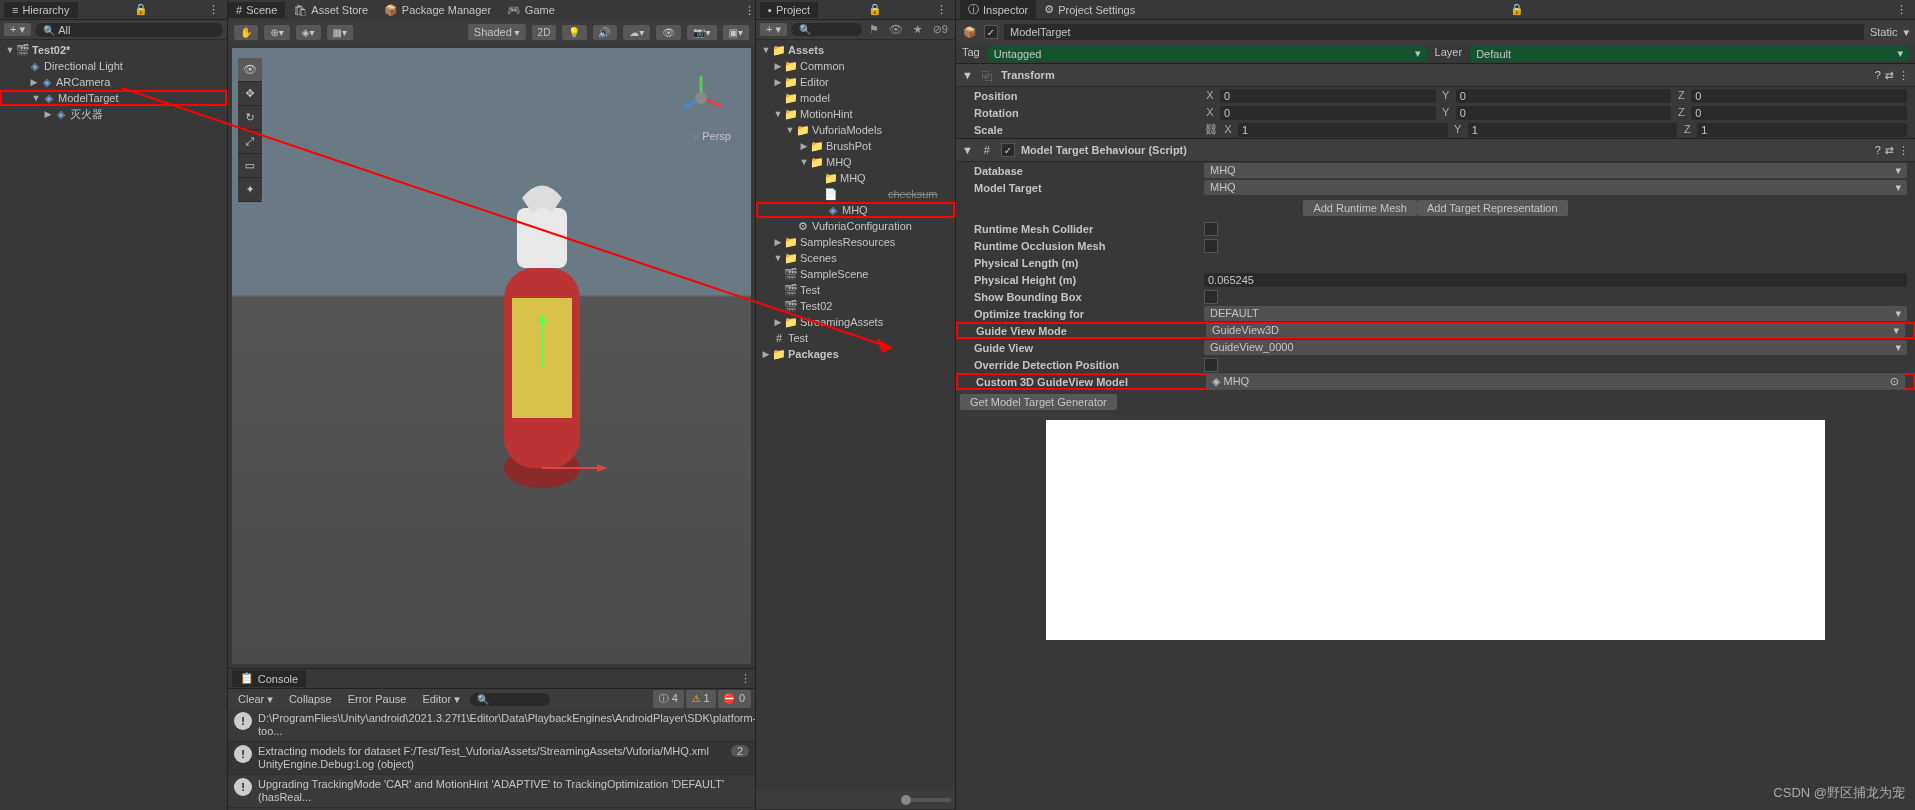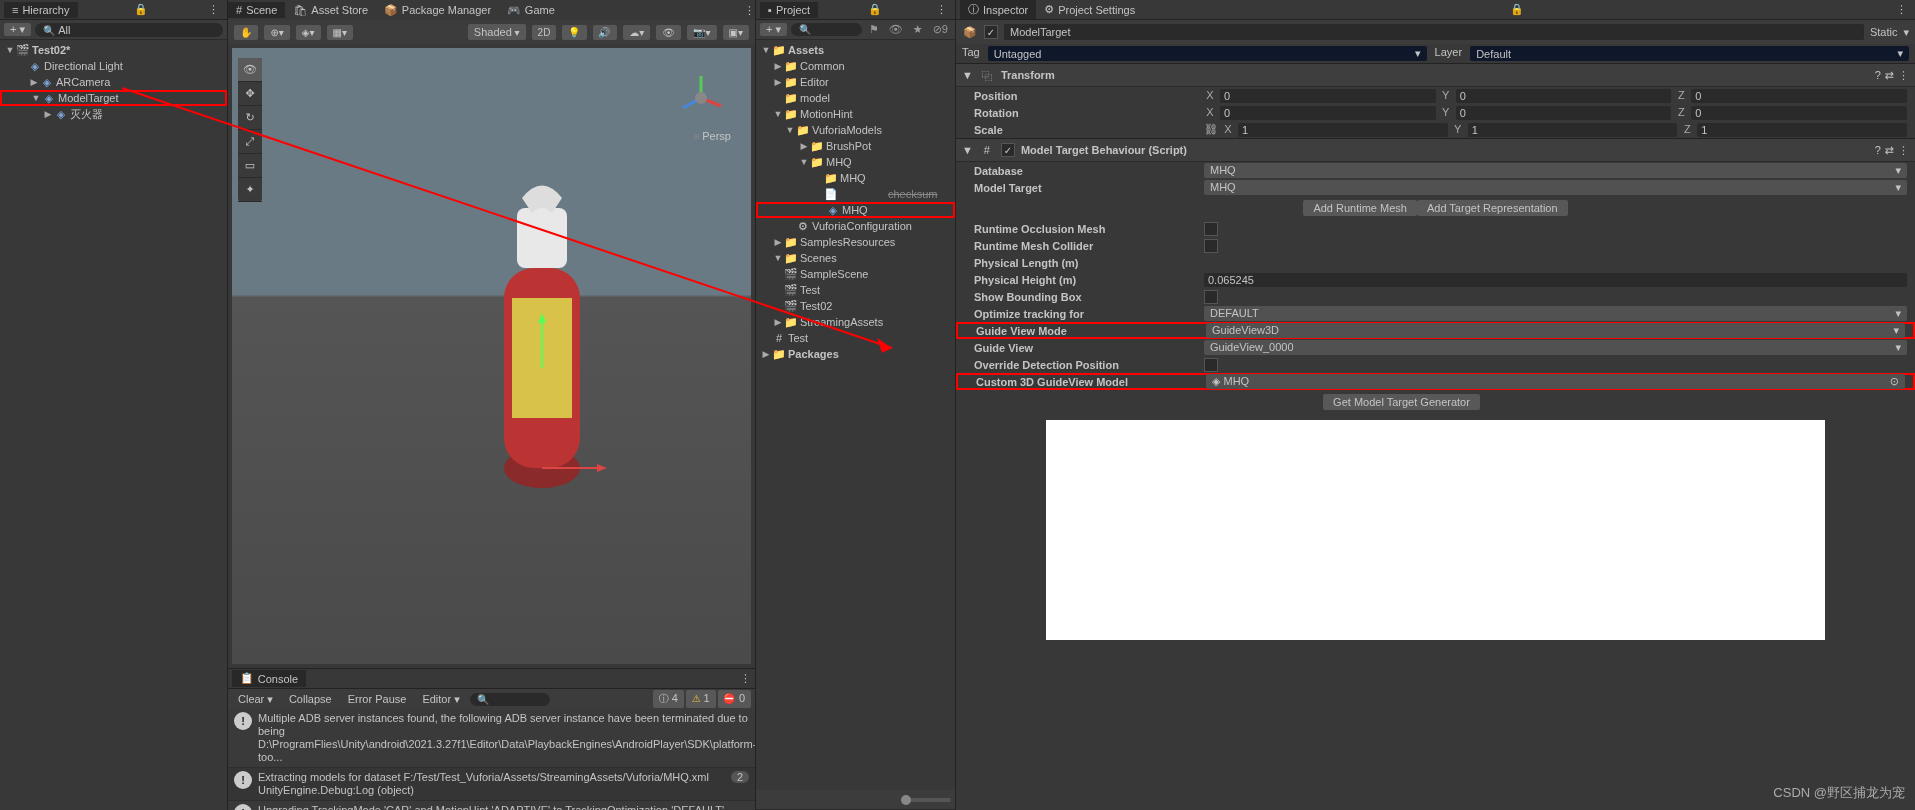--- a/index.html
+++ b/index.html
@@ -51,21 +51,21 @@
 .console-icon { width:18px; height:18px; border-radius:9px; background:#ccc; color:#222; display:flex; align-items:center; justify-content:center; margin-right:6px; flex-shrink:0; font-weight:bold;}
 .console-text { font-size:10px; line-height:13px; color:#bbb;}
 .console-count { background:#555; border-radius:8px; padding:0 6px; margin-left:auto;}
 
 .inspector-body { flex:1; overflow:auto; padding:0;}
 .insp-header { background:#3c3c3c; padding:4px 6px; display:flex; align-items:center; gap:6px;}
 .checkbox { width:14px; height:14px; background:#2a2a2a; border:1px solid #555; display:inline-flex; align-items:center; justify-content:center;}
 .checkbox.checked::after { content:"✓"; font-size:10px; color:#ccc;}
 .name-field { background:#2a2a2a; padding:2px 6px; flex:1; border-radius:2px;}
 .tag-row { display:flex; padding:2px 6px; gap:8px; align-items:flex-start;}
-.dropdown-val { background:#0f172a; padding:1px 6px; border-radius:2px; flex:1; display:flex; justify-content:space-between; align-items:center;}
+.dropdown-val { background:#14532d; padding:1px 6px; border-radius:2px; flex:1; display:flex; justify-content:space-between; align-items:center;}
 
 .component-header { background:#3e3e3e; padding:3px 6px; display:flex; align-items:center; gap:6px; border-top:1px solid #222; border-bottom:1px solid #2a2a2a;}
 .comp-icon { width:16px; height:16px; display:inline-flex; align-items:center; justify-content:center;}
 .comp-title { font-weight:bold; flex:1;}
 .comp-tools { display:flex; gap:4px; color:#999;}
 
 .prop-row { display:flex; align-items:center; padding:1px 8px; height:17px;}
 .prop-label { width: 240px; padding-left:10px;font-weight:bold;}
 .xyz-group { display:flex; gap:4px; flex:1;}
 .xyz-label { color:#aaa; width:12px; text-align:center;}
@@ -203,21 +203,20 @@
         <span style="margin-left:auto;display:flex;gap:2px;">
           <span class="scene-tool-btn">ⓘ <span>4</span></span>
           <span class="scene-tool-btn" style="color:#e8b83a;">⚠ <span>1</span></span>
           <span class="scene-tool-btn" style="color:#d66;">⛔ <span>0</span></span>
         </span>
       </div>
       <div class="console-list">
         <div class="console-entry">
           <div class="console-icon">!</div>
           <div class="console-text">
-              <div>Multiple ADB server instances found, the following ADB server instance have been terminated due to being</div>
               <div>D:\ProgramFlies\Unity\android\2021.3.27f1\Editor\Data\PlaybackEngines\AndroidPlayer\SDK\platform-too...</div>
             </div>
         </div>
         <div class="console-entry">
           <div class="console-icon">!</div>
           <div class="console-text">
               <div>Extracting models for dataset F:/Test/Test_Vuforia/Assets/StreamingAssets/Vuforia/MHQ.xml</div>
               <div>UnityEngine.Debug:Log (object)</div>
             </div>
           <span class="console-count">2</span>
@@ -448,25 +447,25 @@
           <span class="full-dropdown">
             <span>MHQ</span>
             <span>▾</span>
           </span>
         </div>
       <div class="btn-row">
         <span class="insp-btn">Add Runtime Mesh</span>
         <span class="insp-btn">Add Target Representation</span>
       </div>
       <div class="prop-row">
+          <span class="prop-label">Runtime Mesh Collider</span>
+          <span class="checkbox"></span>
+        </div>
+      <div class="prop-row">
           <span class="prop-label">Runtime Occlusion Mesh</span>
-          <span class="checkbox"></span>
-        </div>
-      <div class="prop-row">
-          <span class="prop-label">Runtime Mesh Collider</span>
           <span class="checkbox"></span>
         </div>
       <div class="prop-row">
           <span class="prop-label">Physical Length (m)</span>
         </div>
       <div class="prop-row">
           <span class="prop-label">Physical Height (m)</span>
           <span class="num-field" style="flex:1">0.065245</span>
         </div>
       <div class="prop-row">
@@ -498,21 +497,21 @@
           <span class="prop-label">Override Detection Position</span>
           <span class="checkbox"></span>
         </div>
       <div class="prop-row red-box">
           <span class="prop-label">Custom 3D GuideView Model</span>
           <span class="full-dropdown">
             <span>◈ <span>MHQ</span></span>
             <span>⊙</span>
           </span>
         </div>
-      <div class="btn-row" style="justify-content:center; padding-right:72px;">
+      <div class="btn-row" style="justify-content:flex-start; padding-right:72px;">
         <span class="insp-btn">Get Model Target Generator</span>
       </div>
       <div class="preview-area"></div>
     </div>
   </div>
 
 </div>
 
 <div class="watermark">CSDN @野区捕龙为宠</div>
 

